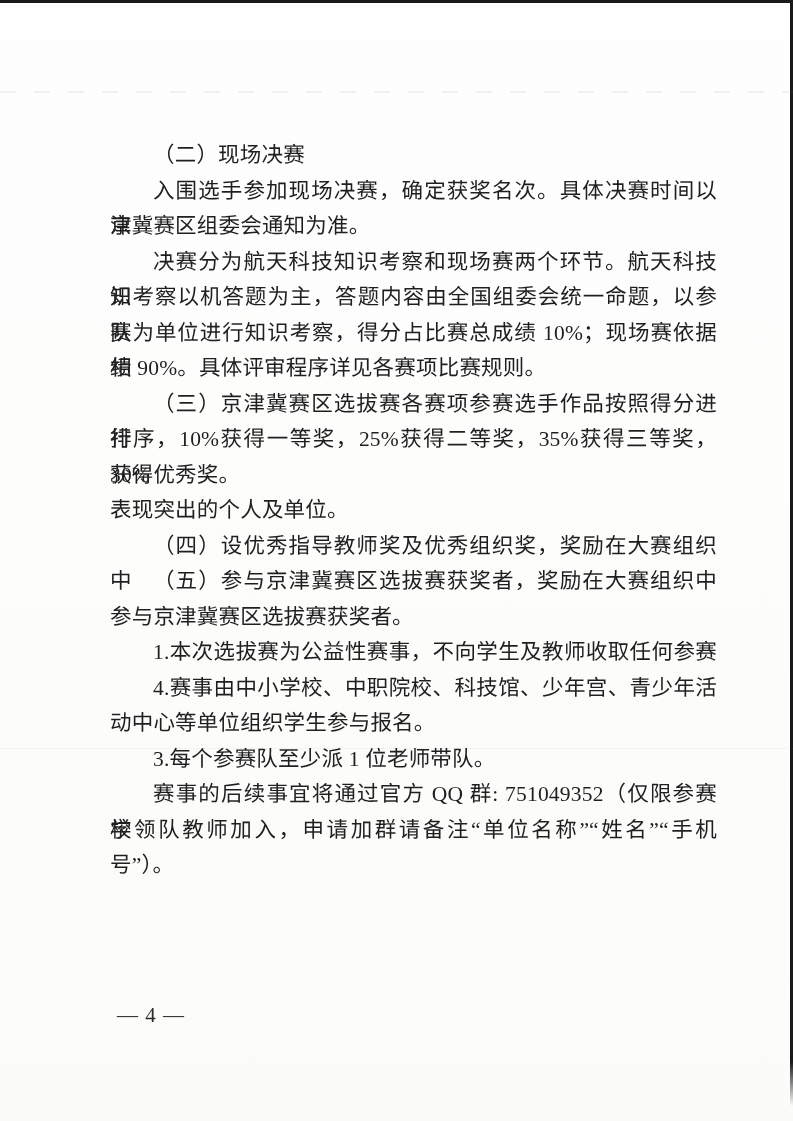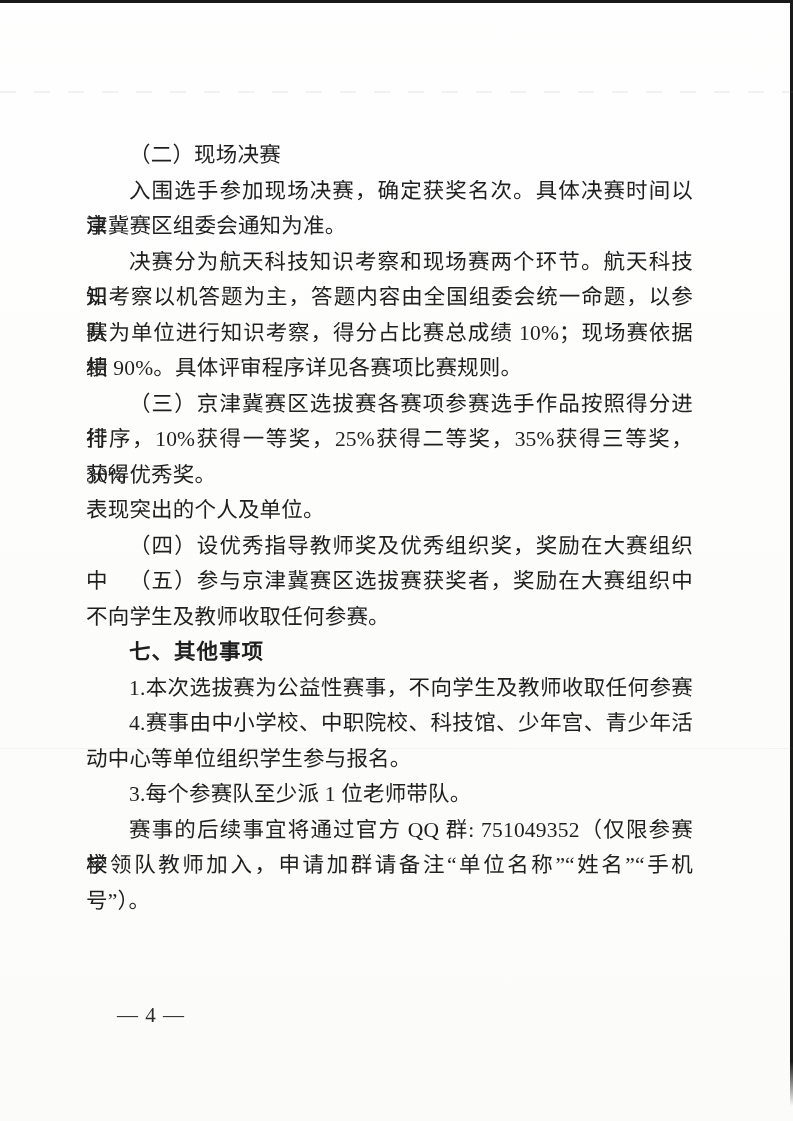--- a/index.html
+++ b/index.html
@@ -34,21 +34,21 @@
     background:repeating-linear-gradient(90deg,
       rgba(120,120,120,0.18) 0 16px, rgba(120,120,120,0) 16px 34px);
     opacity:.55;
   }
   .scan-band2{
     position:absolute;left:0;top:748px;width:793px;height:1px;
     background:rgba(140,140,140,0.08);
   }
   
   .content{
-    position:absolute;left:86px;top:138px;width:607px;
+    position:absolute;left:110px;top:138px;width:607px;
     color:var(--ink);
     font-size:21.5px;
     letter-spacing:.2px;
   }
   .ln{
     height:35.5px;line-height:35.5px;
     white-space:nowrap;
     overflow:visible;
   }
   .ind{text-indent:2em;}
@@ -86,22 +86,21 @@
     <div class="ln ind fill">决赛分为航天科技知识考察和现场赛两个环节。航天科技知</div>
     <div class="ln fill">识考察以机答题为主，答题内容由全国组委会统一命题，以参赛</div>
     <div class="ln fill">队为单位进行知识考察，得分占比赛总成绩 10%；现场赛依据相</div>
     <div class="ln">绩 90%。具体评审程序详见各赛项比赛规则。</div>
     <div class="ln ind fill">（三）京津冀赛区选拔赛各赛项参赛选手作品按照得分进行</div>
     <div class="ln fill">排序，10%获得一等奖，25%获得二等奖，35%获得三等奖，30%</div>
     <div class="ln">获得优秀奖。</div>
     <div class="ln">表现突出的个人及单位。</div>
     <div class="ln ind fill">（四）设优秀指导教师奖及优秀组织奖，奖励在大赛组织中</div>
     <div class="ln ind fill">（五）参与京津冀赛区选拔赛获奖者，奖励在大赛组织中</div>
-    <div class="ln">不向学生及教师收取任何参赛。</div>
-    <div class="ln ind bold">七、其他事项</div>
+    <div class="ln">参与京津冀赛区选拔赛获奖者。</div>
     <div class="ln ind fill">1.本次选拔赛为公益性赛事，不向学生及教师收取任何参赛</div>
     <div class="ln ind fill">4.赛事由中小学校、中职院校、科技馆、少年宫、青少年活</div>
     <div class="ln">动中心等单位组织学生参与报名。</div>
     <div class="ln ind">3.每个参赛队至少派 1 位老师带队。</div>
     <div class="ln ind fill">赛事的后续事宜将通过官方 QQ 群: 751049352（仅限参赛学</div>
     <div class="ln fill">校领队教师加入，申请加群请备注“单位名称”“姓名”“手机</div>
     <div class="ln">号”）。</div>
   </div>
 
   <div class="page-number">— 4 —</div>

